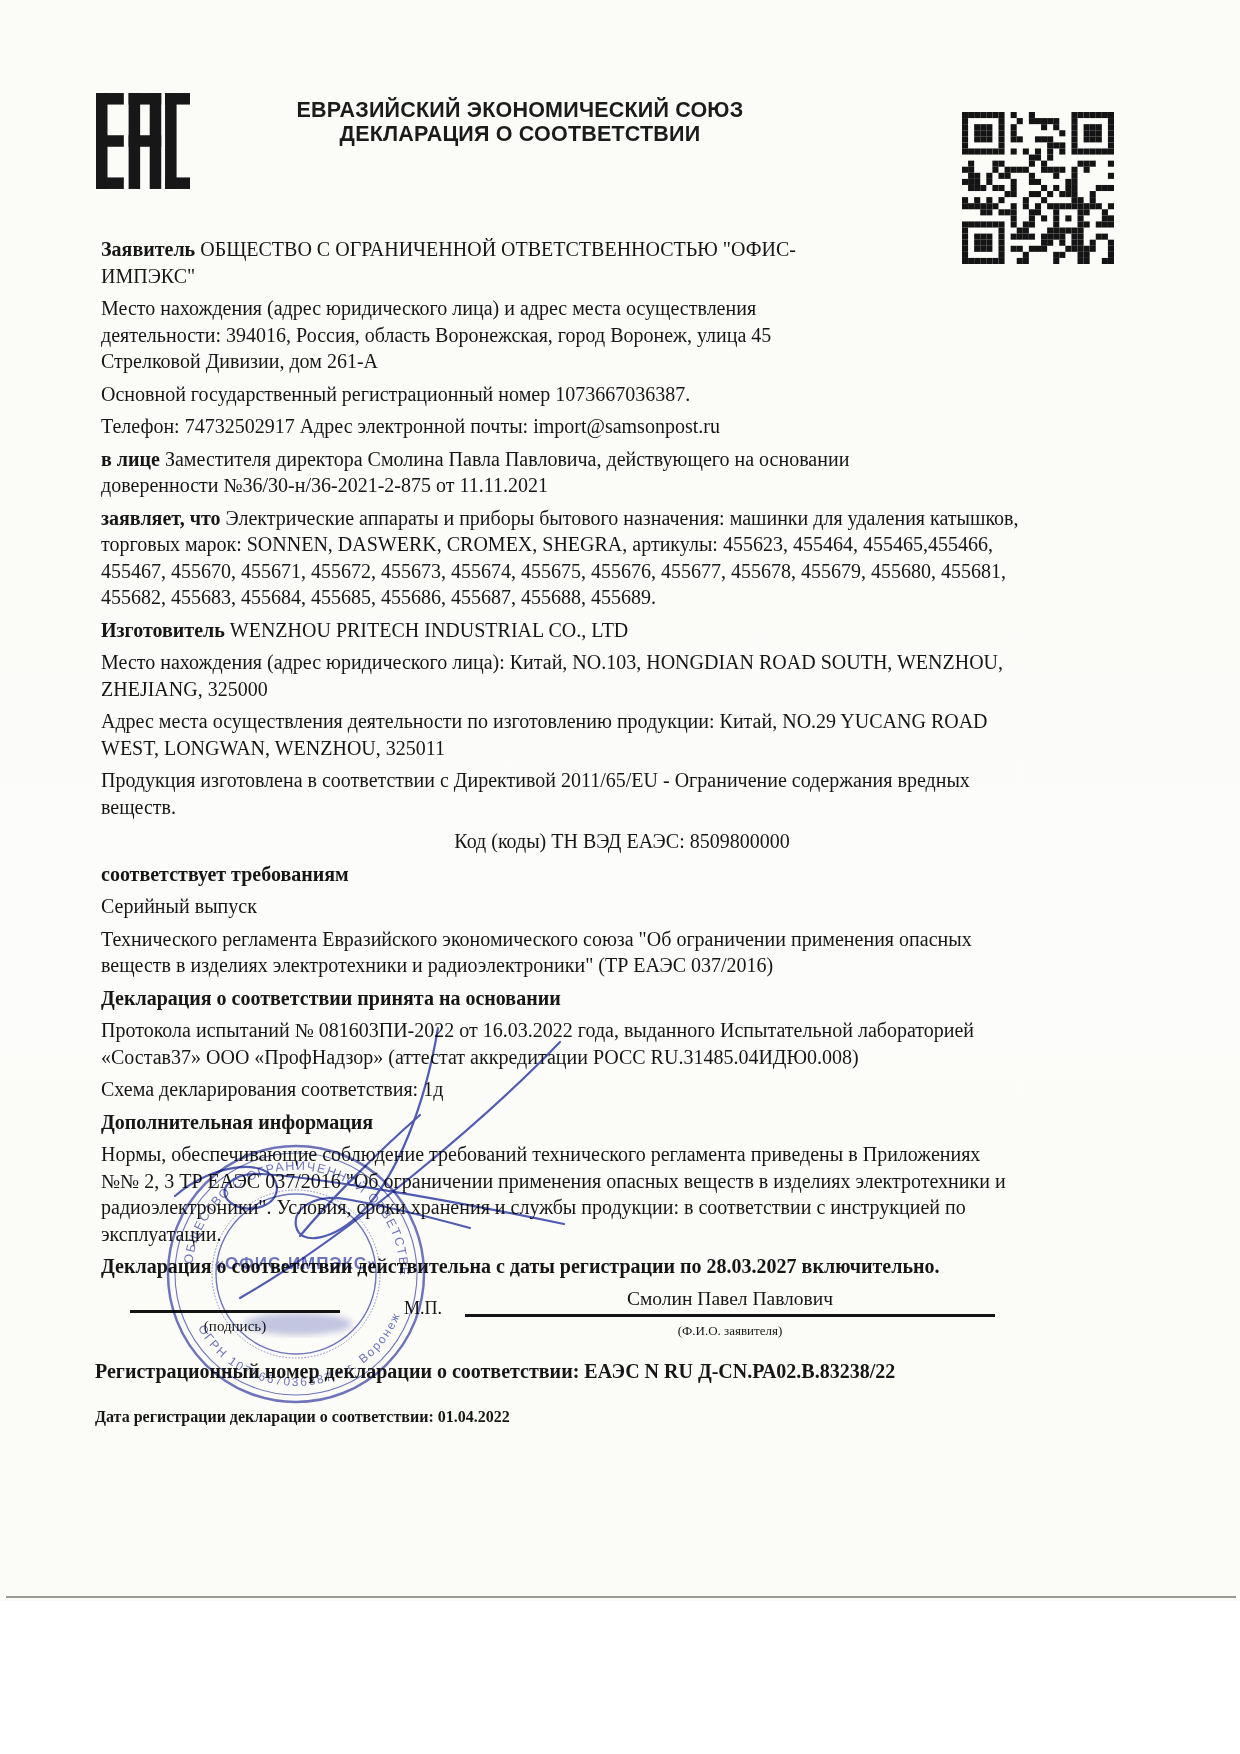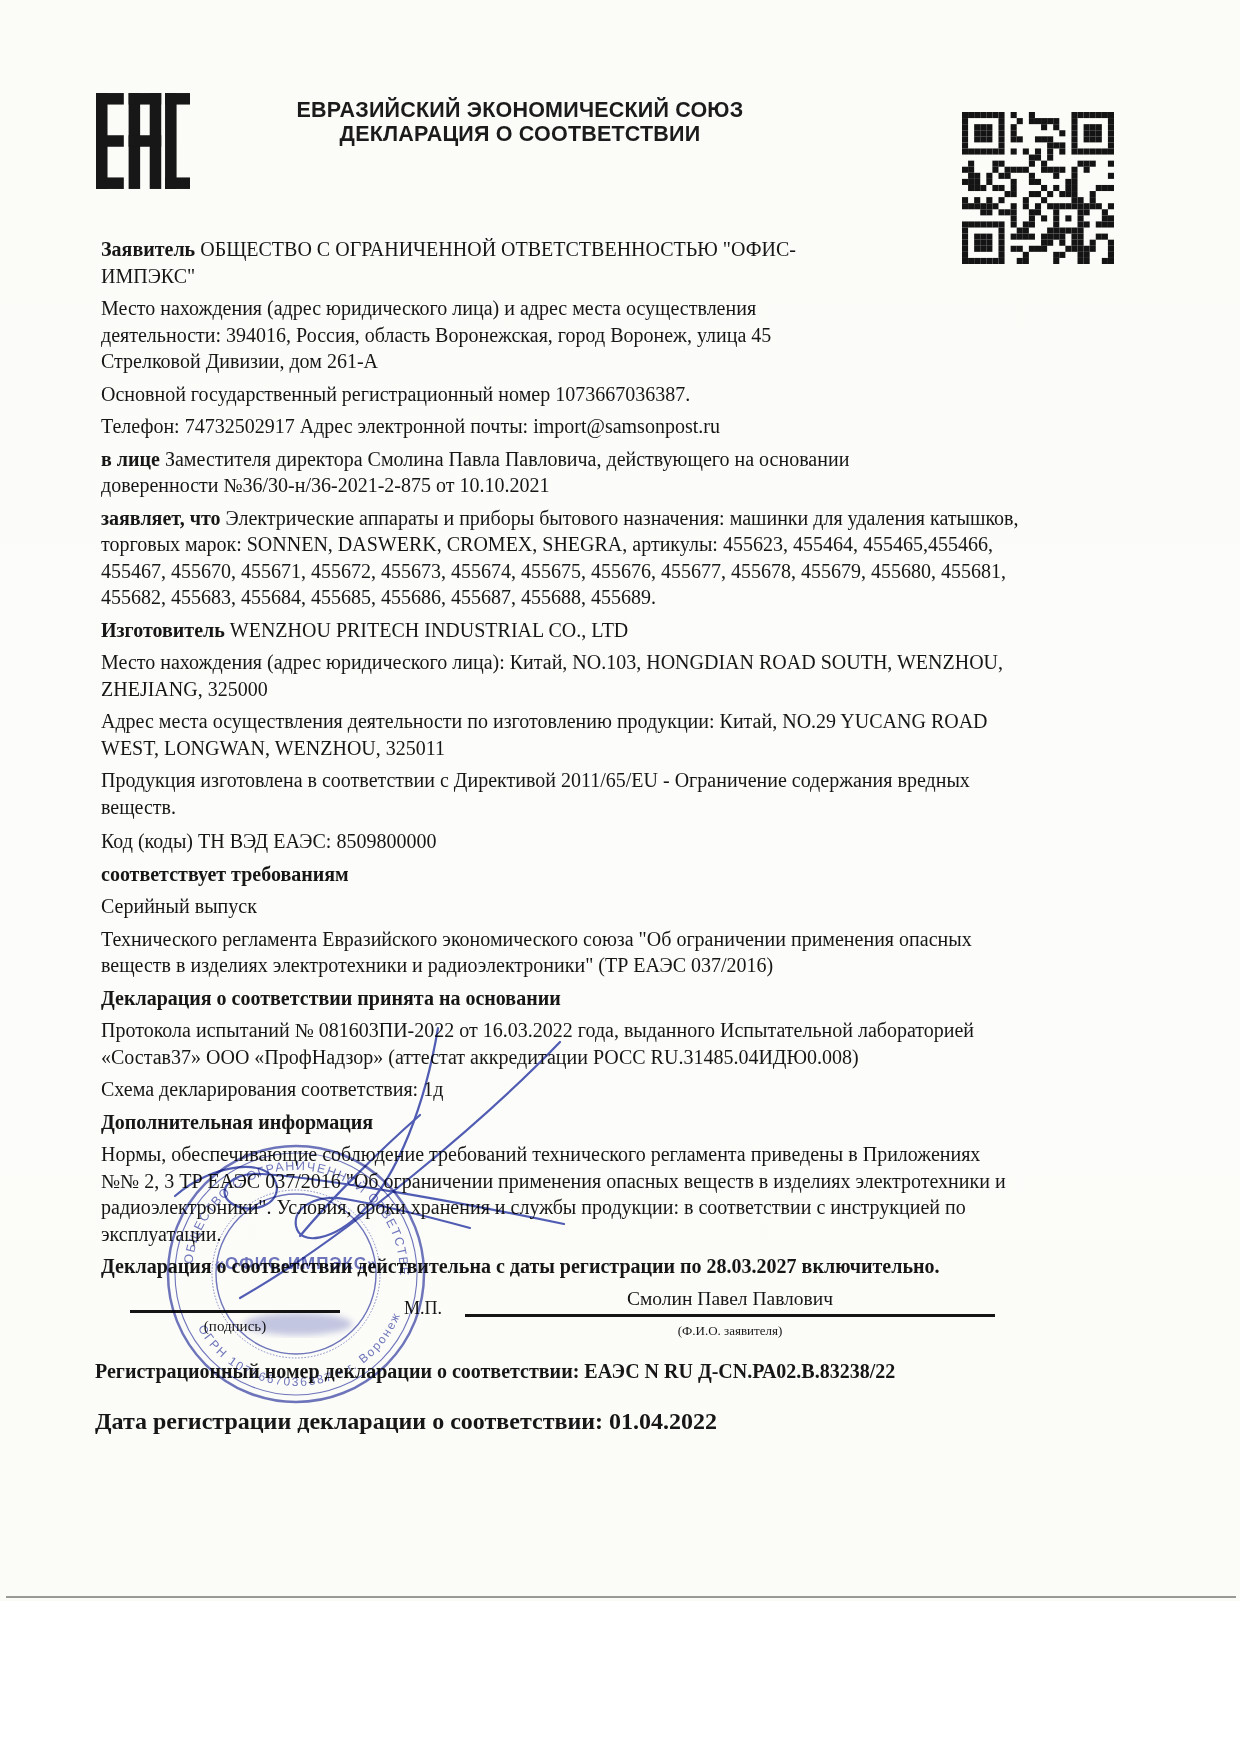--- a/index.html
+++ b/index.html
@@ -14,32 +14,32 @@
     position:absolute;left:240px;top:98px;width:560px;text-align:center;
     font-family:"Liberation Sans", sans-serif;font-weight:bold;
     font-size:21.5px;line-height:24px;color:#1b1b1b;letter-spacing:.2px;
   }
   .qr{position:absolute;left:962px;top:112px;width:152px;height:152px;}
   
   .body-text{position:absolute;left:95px;top:230px;width:1054px;font-size:20px;line-height:26.5px;}
   .bp{margin:6px;}
   .bp b{font-weight:bold;}
   .bp .t{white-space:pre-line;}
-  .g2{margin-top:2px;}.g4{margin-top:4px;}.g6{margin-top:6px;}.g8{margin-top:8px;}
+  .g2{margin-top:2px;}.g4{margin-top:4px;}.g6{margin-top:6px;}.g8{margin-top:8px;text-align:center;}
   .bold{font-weight:bold;}
   
   .sig-block{position:relative;height:62px;margin-top:1px;}
   .sig-name{position:absolute;left:370px;top:0;width:530px;text-align:center;font-size:19.5px;}
   .mp{position:absolute;left:309px;top:9px;font-size:18px;}
   .line-left{position:absolute;left:35px;top:24px;width:210px;border-top:3px solid #151515;}
   .line-right{position:absolute;left:370px;top:28px;width:530px;border-top:3px solid #151515;}
   .cap-sign{position:absolute;left:35px;top:27px;width:210px;text-align:center;font-size:15px;}
   .cap-fio{position:absolute;left:370px;top:32px;width:530px;text-align:center;font-size:13px;}
   .reg-line{margin-top:10px;font-weight:bold;font-size:20px;}
-  .reg-date{font-weight:bold;font-size:24px;}
+  .reg-date{font-weight:bold;font-size:16px;}
   
   .stamp-svg{position:absolute;left:148px;top:1128px;mix-blend-mode:multiply;opacity:.85;}
   .sign-svg{position:absolute;left:0;top:0;mix-blend-mode:multiply;pointer-events:none;}
   .scan-line{position:absolute;left:6px;right:4px;bottom:3px;height:2px;background:#4a4a46;opacity:.55;}
 </style>
 </head>
 <body>
 
 <div class="page">
 
@@ -369,21 +369,21 @@
 
   <div class="body-text">
     <p class="bp"><b>Заявитель</b><span class="t"> ОБЩЕСТВО С ОГРАНИЧЕННОЙ ОТВЕТСТВЕННОСТЬЮ "ОФИС-
 ИМПЭКС"</span></p>
     <p class="bp"><span class="t">Место нахождения (адрес юридического лица) и адрес места осуществления
 деятельности: 394016, Россия, область Воронежская, город Воронеж, улица 45
 Стрелковой Дивизии, дом 261-А</span></p>
     <p class="bp"><span class="t">Основной государственный регистрационный номер 1073667036387.</span></p>
     <p class="bp"><span class="t">Телефон: 74732502917 Адрес электронной почты: import@samsonpost.ru</span></p>
     <p class="bp g2"><b>в лице</b><span class="t"> Заместителя директора Смолина Павла Павловича, действующего на основании
-доверенности №36/30-н/36-2021-2-875 от 10.10.2021</span></p>
+доверенности №36/30-н/36-2021-2-875 от 11.11.2021</span></p>
     <p class="bp g4"><b>заявляет, что</b><span class="t"> Электрические аппараты и приборы бытового назначения: машинки для удаления катышков,
 торговых марок: SONNEN, DASWERK, CROMEX, SHEGRA, артикулы: 455623, 455464, 455465,455466,
 455467, 455670, 455671, 455672, 455673, 455674, 455675, 455676, 455677, 455678, 455679, 455680, 455681,
 455682, 455683, 455684, 455685, 455686, 455687, 455688, 455689.</span></p>
     <p class="bp g2"><b>Изготовитель</b><span class="t"> WENZHOU PRITECH INDUSTRIAL CO., LTD</span></p>
     <p class="bp"><span class="t">Место нахождения (адрес юридического лица): Китай, NO.103, HONGDIAN ROAD SOUTH, WENZHOU,
 ZHEJIANG, 325000</span></p>
     <p class="bp"><span class="t">Адрес места осуществления деятельности по изготовлению продукции: Китай, NO.29 YUCANG ROAD
 WEST, LONGWAN, WENZHOU, 325011</span></p>
     <p class="bp g4"><span class="t">Продукция изготовлена в соответствии с Директивой 2011/65/EU - Ограничение содержания вредных

